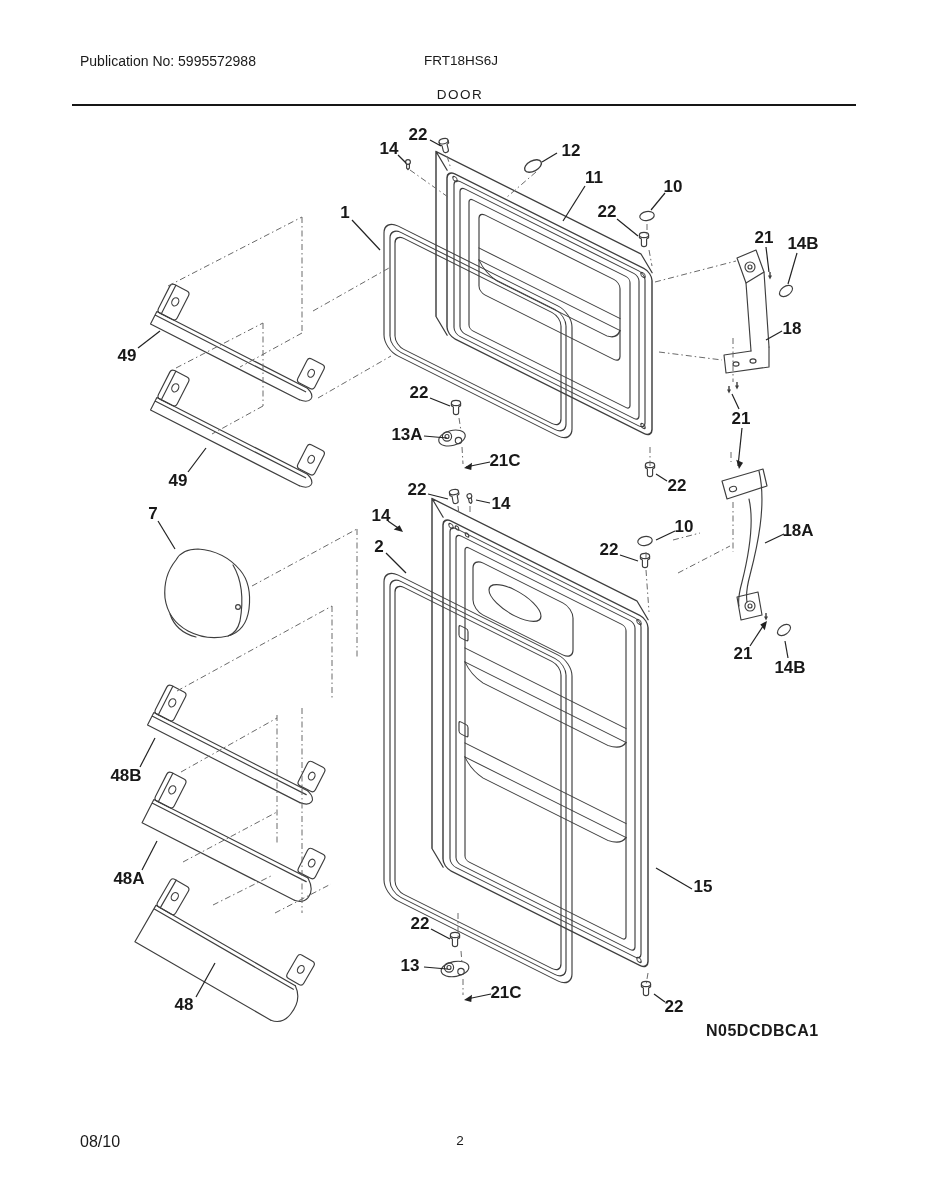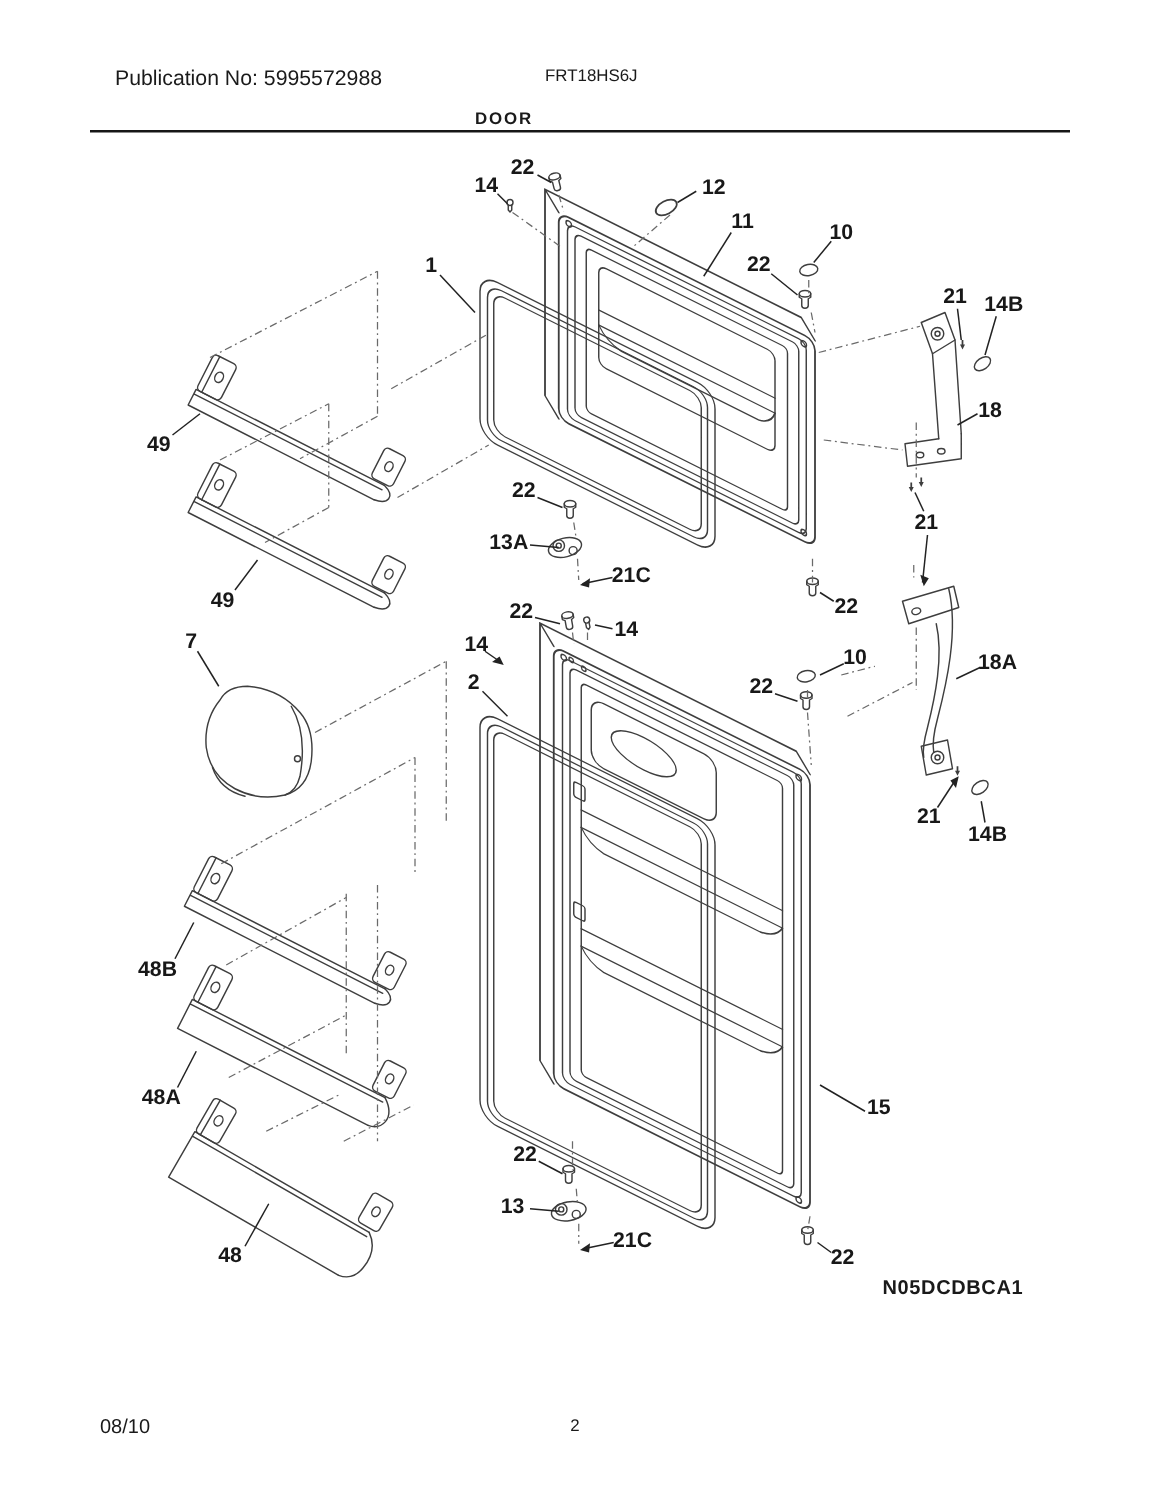--- a/index.html
+++ b/index.html
@@ -1,23 +1,23 @@
 <!DOCTYPE html>
 <html><head>
 <meta charset="utf-8">
 <style>
   html,body{margin:0;padding:0;}
   body{
     width:927px;height:1200px;position:relative;background:#ffffff;
     font-family:"Liberation Sans",sans-serif;color:#1a1a1a;overflow:hidden;
   }
   .txt{position:absolute;white-space:nowrap;}
-  #pub{left:92px;top:53px;font-size:17px;}
-  #model{left:436px;top:53px;font-size:13.5px;text-align:center;}
-  #door-title{left:380px;top:87px;width:160px;font-size:13.5px;letter-spacing:1.5px;font-weight:bold;}
+  #pub{left:80px;top:53px;font-size:14px;}
+  #model{left:424px;top:53px;font-size:13.5px;text-align:center;}
+  #door-title{left:380px;top:87px;width:160px;text-align:center;font-size:13.5px;letter-spacing:1.5px;}
   #rule{position:absolute;left:72px;top:104px;width:784px;height:1.5px;background:#161616;}
   #diagram{position:absolute;left:0;top:0;}
   #code{left:706px;top:1022px;font-size:16px;font-weight:bold;letter-spacing:0.5px;}
   #f-date{left:80px;top:1133px;font-size:16px;}
   #f-page{left:380px;top:1133px;width:160px;text-align:center;font-size:13.5px;}
   #diagram .art{stroke:#3e3e3e;fill:none;stroke-width:1.15;stroke-linejoin:round;stroke-linecap:round;}
   #diagram .heavy{stroke-width:1.45;}
   #diagram .dash line{stroke:#6a6a6a;stroke-width:1;stroke-dasharray:6 3 1.5 3;}
   #diagram .callouts text{
     font-family:"Liberation Sans",sans-serif;font-size:17px;font-weight:bold;

